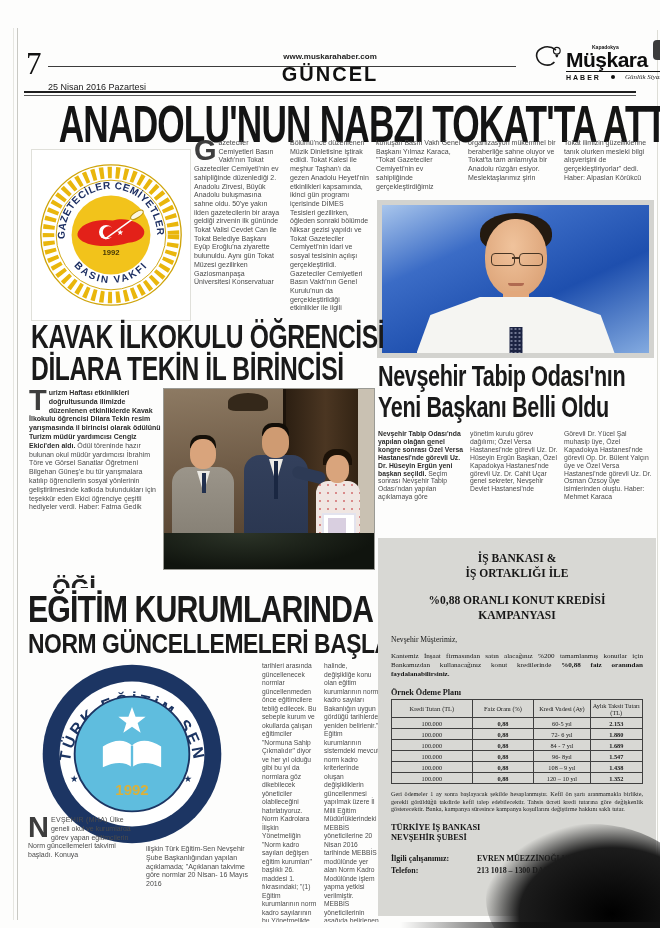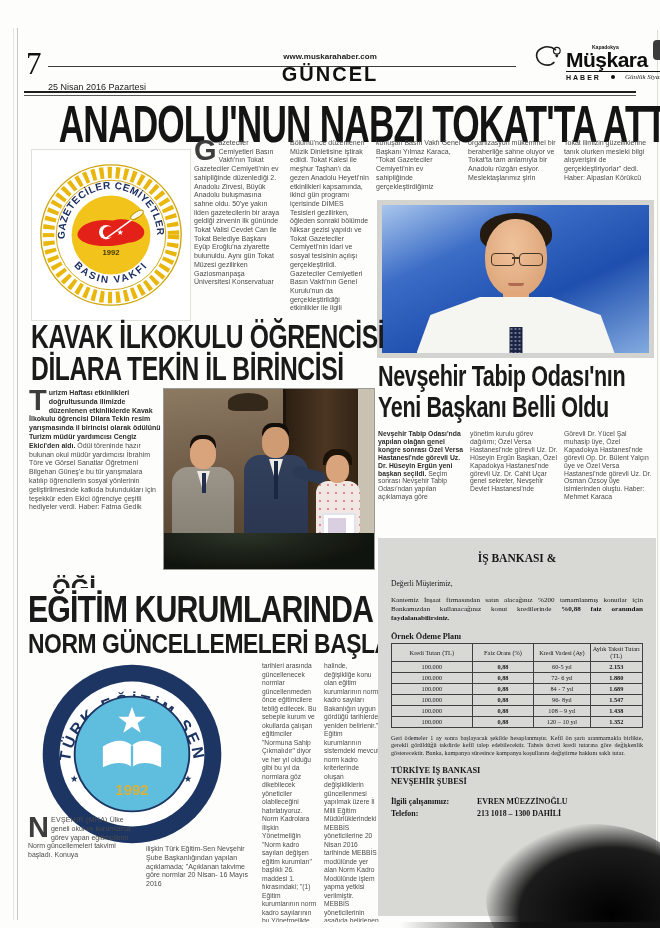--- a/index.html
+++ b/index.html
@@ -275,22 +275,27 @@
   </div>
 
   <div class="abs btxt n-col3">tarihleri arasında güncellenecek normlar güncellenmeden önce eğitimcilere tebliğ edilecek. Bu sebeple kurum ve okullarda çalışan eğitimciler "Normuna Sahip Çıkmalıdır" diyor ve her yıl olduğu gibi bu yıl da normlara göz dikebilecek yöneticiler olabileceğini hatırlatıyoruz. Norm Kadrolara İlişkin Yönetmeliğin "Norm kadro sayıları değişen eğitim kurumları" başlıklı 26. maddesi 1. fıkrasındaki; "(1) Eğitim kurumlarının norm kadro sayılarının bu Yönetmelikte belirlenen norm kadro kriterleri çerçevesinde değişmesi</div>
   <div class="abs btxt n-col4">halinde, değişikliğe konu olan eğitim kurumlarının norm kadro sayıları Bakanlığın uygun gördüğü tarihlerde yeniden belirlenir." Eğitim kurumlarının sistemdeki mevcut norm kadro kriterlerinde oluşan değişikliklerin güncellenmesi yapılmak üzere İl Milli Eğitim Müdürlüklerindeki MEBBİS yöneticilerine 20 Nisan 2016 tarihinde MEBBİS modülünde yer alan Norm Kadro Modülünde işlem yapma yetkisi verilmiştir. MEBBİS yöneticilerinin aşağıda belirlenen iş takvimi doğrultusunda işlemleri yapması gerekmektedir" denildi.</div>
   <div class="abs btxt n-colA"><span class="dropcap">N</span><span class="caps">EVŞEHİR (MHA)</span><span> Ülke geneli okul ve kurumlarda görev yapan eğitimcilerin Norm güncellemeleri takvimi başladı. Konuya</span></div>
   <div class="abs btxt n-colB">ilişkin Türk Eğitim-Sen Nevşehir Şube Başkanlığından yapılan açıklamada; "Açıklanan takvime göre normlar 20 Nisan- 16 Mayıs 2016</div>
 
   <div class="abs ad-box">
     <div class="ad-h">
       <div>İŞ BANKASI &amp;</div>
+      <div>İŞ ORTAKLIĞI İLE</div>
     </div>
-    <div class="ad-greet">Değerli Müşterimiz,</div>
+    <div class="ad-sub">
+      <div>%0,88 ORANLI KONUT KREDİSİ</div>
+      <div>KAMPANYASI</div>
+    </div>
+    <div class="ad-greet">Nevşehir Müşterimiz,</div>
     <div class="ad-para"><span>Kantemiz İnşaat firmasından satın alacağınız %200 tamamlanmış konutlar için Bankamızdan kullanacağınız konut kredilerinde </span><b>%0,88 faiz oranından faydalanabilirsiniz.</b></div>
     <div class="ad-ttitle">Örnek Ödeme Planı</div>
     <table class="ad-table">
       <tbody>
           <tr>
         <th style="width:82px">Kredi Tutarı (TL)</th>
         <th style="width:62px">Faiz Oranı (%)</th>
         <th style="width:56px">Kredi Vadesi (Ay)</th>
         <th style="width:52px">Aylık Taksit Tutarı (TL)</th>
       </tr>

